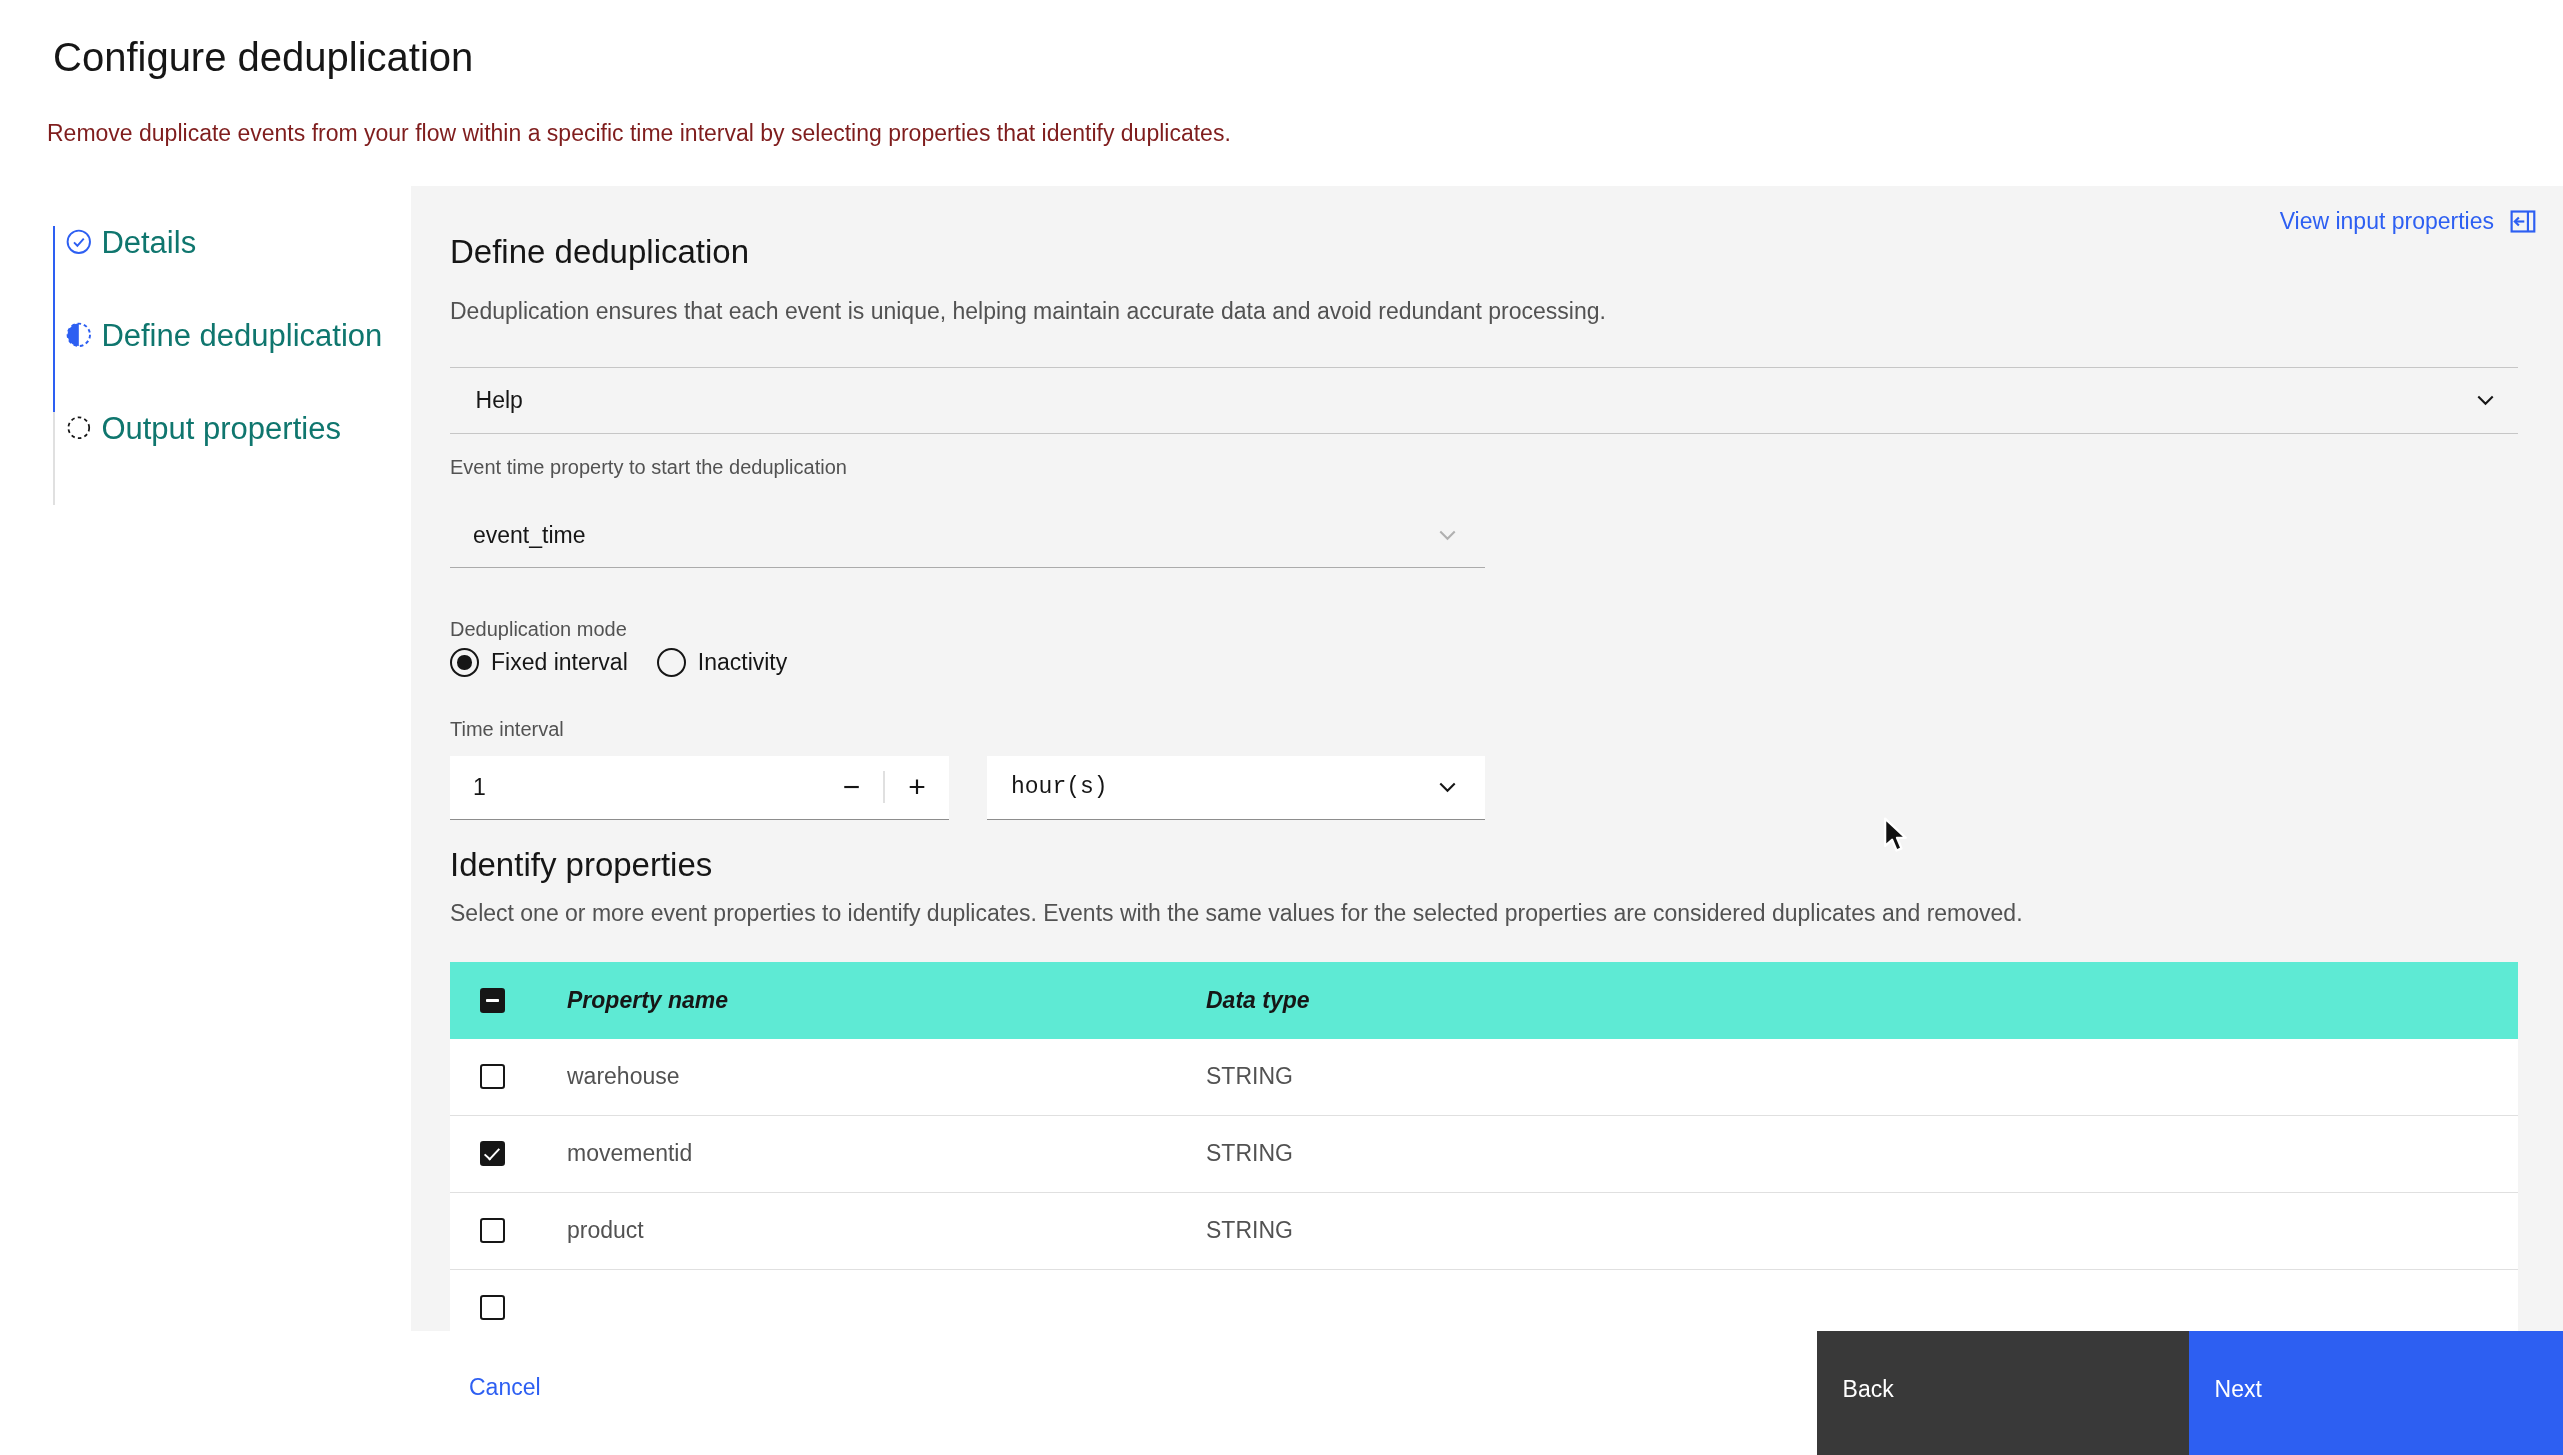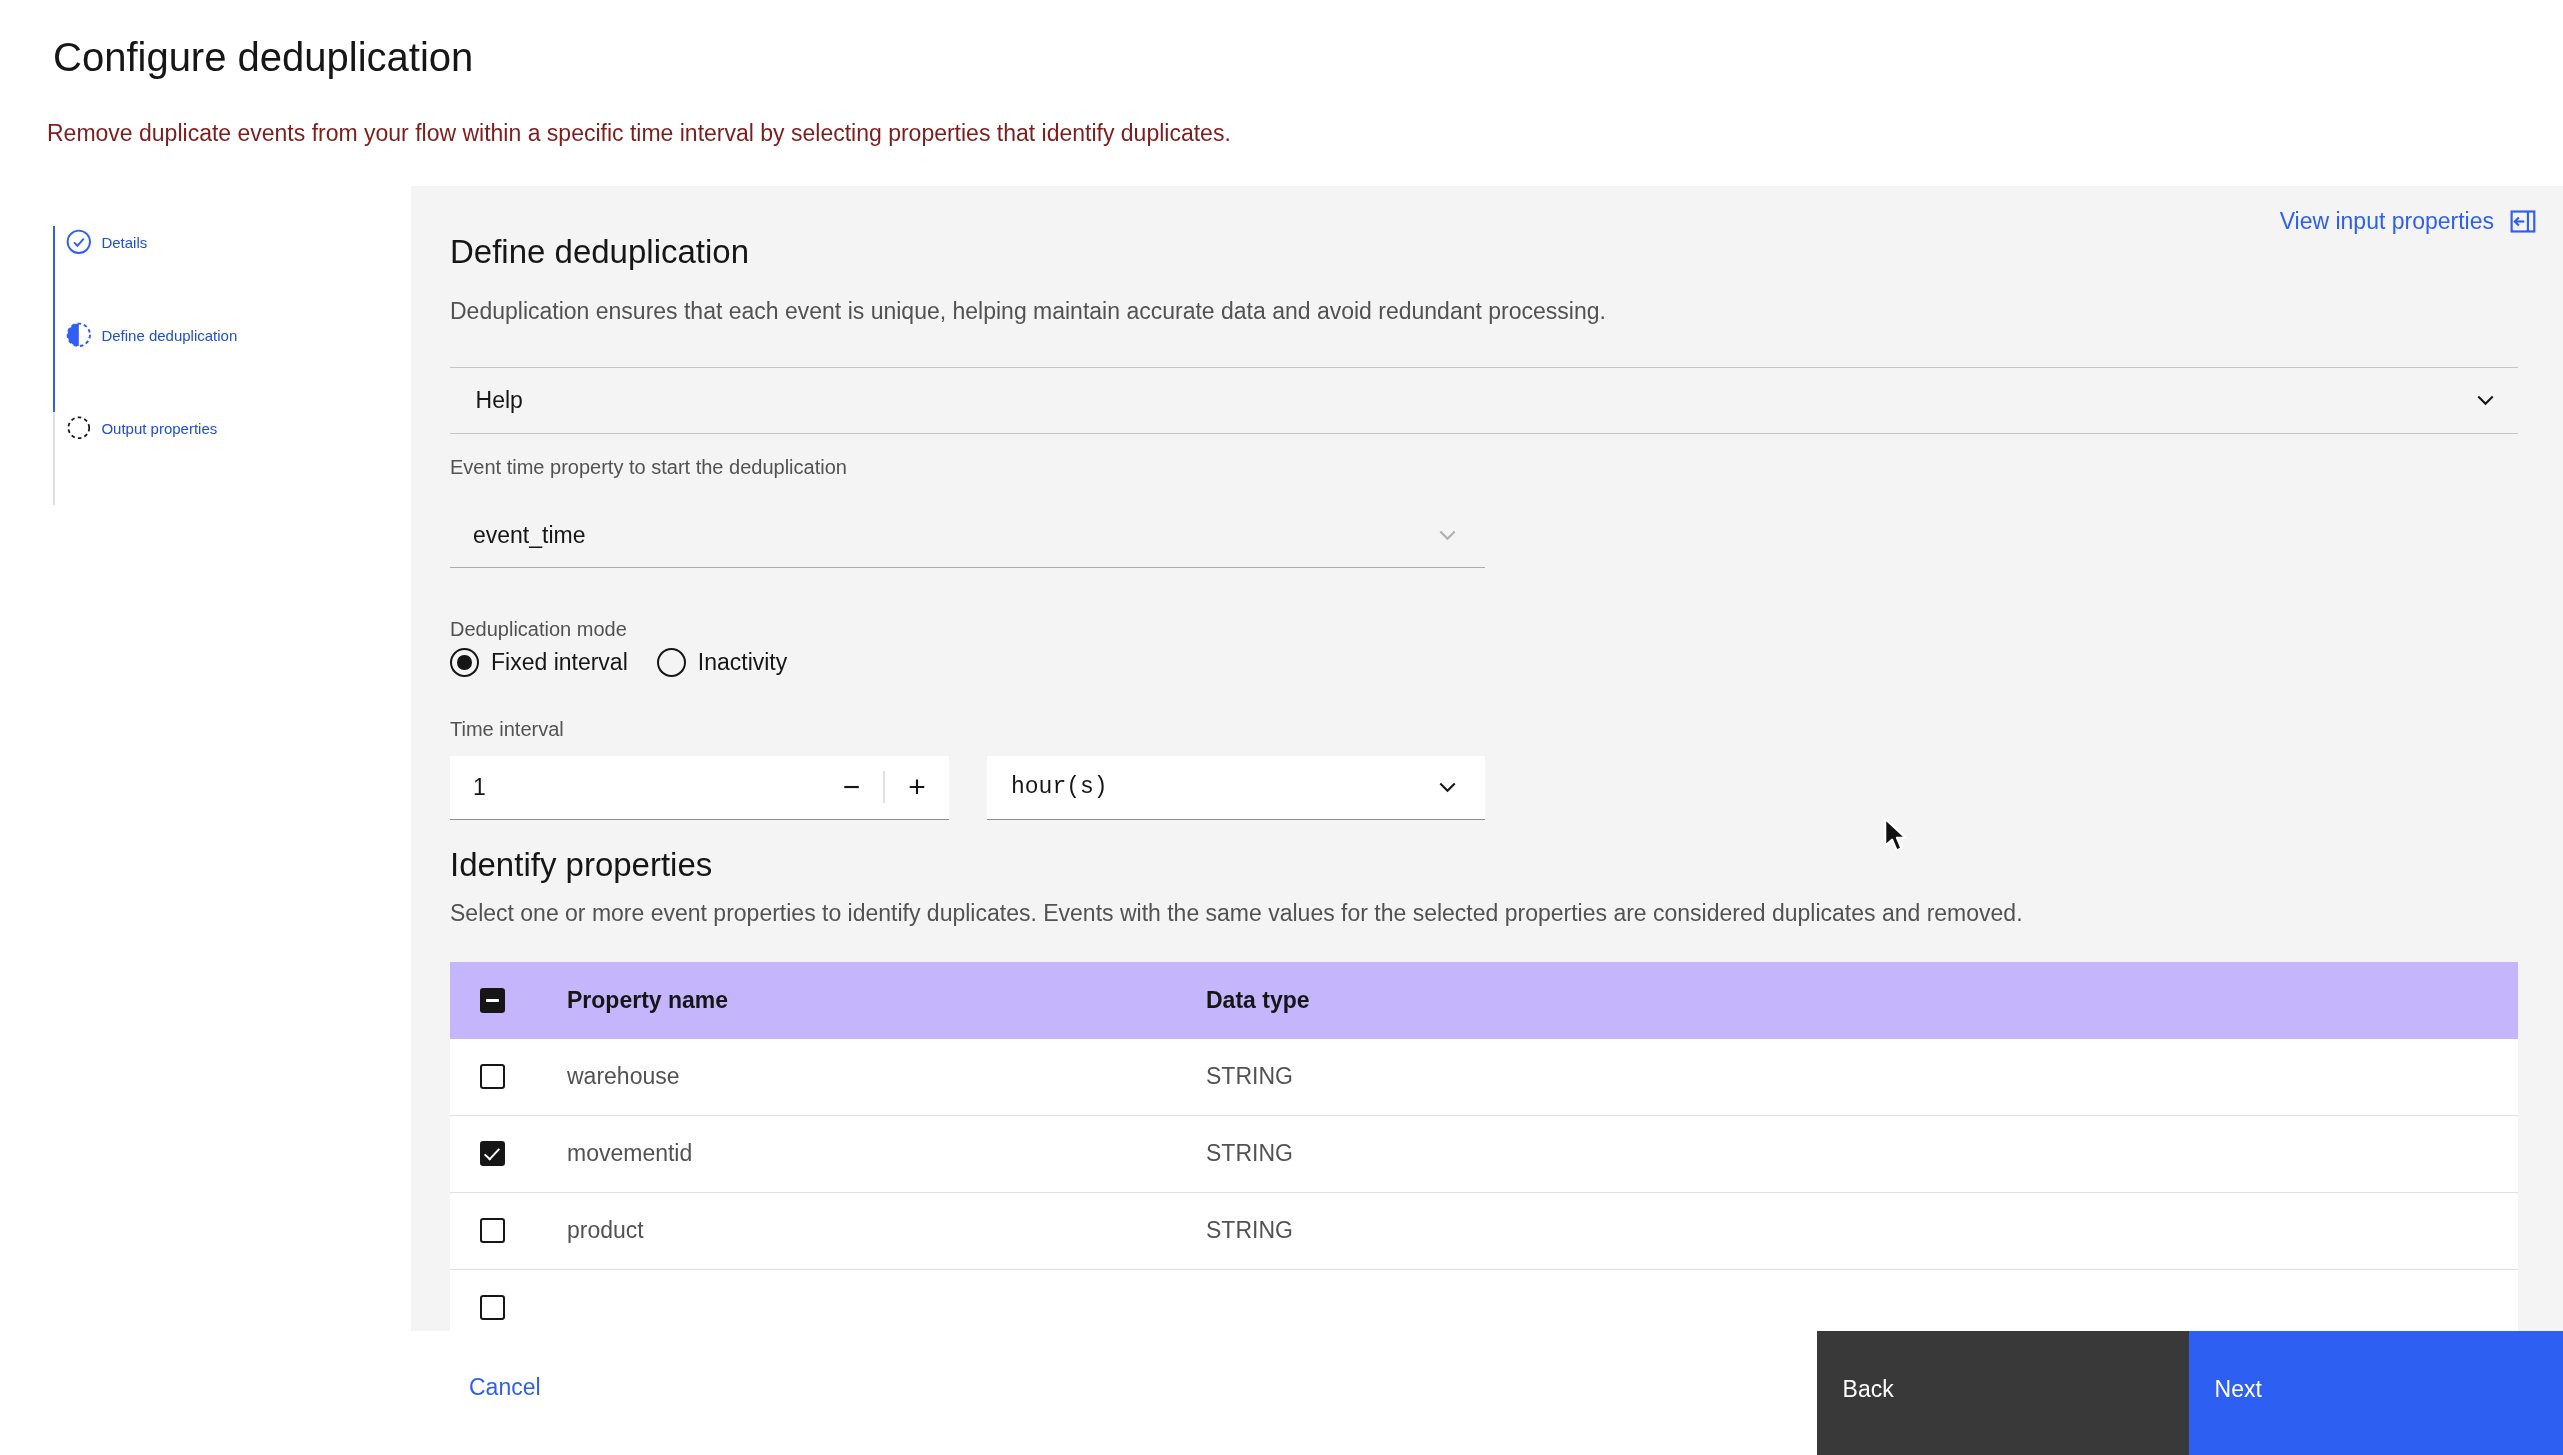--- a/index.html
+++ b/index.html
@@ -11,21 +11,21 @@
   .page-header { position:absolute; left:0; top:0; width:2563px; height:186px; background:#ffffff; }
   .page-title { position:absolute; left:53px; top:35px; font-size:40px; font-weight:400; letter-spacing:0; color:#161616; }
   .page-subtitle { position:absolute; left:47px; top:120px; font-size:23px; font-weight:400; color:#7f1d1d; }
 
   
   .sidebar { position:absolute; left:0; top:186px; width:411px; height:1270px; background:#ffffff; }
   .steps { list-style:none; margin-top:40px; margin-left:53px; }
   .step { height:93px; border-left:2.4px solid #e0e0e0; padding-left:11.2px; padding-top:2.4px; display:flex; gap:9.6px; align-items:flex-start; cursor:pointer; }
   .step.done { border-left-color:#2d5ff2; }
   .step-icon { width:25.6px; height:25.6px; flex:0 0 25.6px; margin-top:0.8px; }
-  .step-label { font-size:15px; line-height:29px; color:#1d4ed8; }
+  .step-label { font-size:31px; line-height:29px; color:#0f766e; }
 
   
   .content { position:absolute; left:411px; top:186px; width:2152px; height:1145px; background:#f4f4f4; padding:0 45px 0 39px; overflow:hidden; }
   .view-link { position:absolute; top:21px; right:25.6px; display:flex; align-items:center; gap:14.4px; color:#2d5ff2; font-size:23px; cursor:pointer; text-decoration:none; }
   .section-title { margin-top:48px; font-size:33px; font-weight:400; line-height:35px; color:#161616; }
   .section-desc { margin-top:29px; font-size:23px; line-height:27px; color:#525252; }
 
   .accordion { margin-top:42px; height:67px; border-top:1.6px solid #c6c6c6; border-bottom:1.6px solid #c6c6c6; display:flex; align-items:center; justify-content:space-between; padding:0 22.4px 0 25.6px; cursor:pointer; }
   .accordion-label { font-size:23px; color:#161616; }
 
@@ -51,21 +51,21 @@
   .vdiv { width:1.6px; height:32px; background:#e0e0e0; align-self:center; }
   .dropdown-white { width:498px; height:64px; background:#ffffff; border-bottom:1.6px solid #8d8d8d; display:flex; align-items:center; justify-content:space-between; padding:0 27px 0 24px; cursor:pointer; }
   .dropdown-white span { font-size:23px; color:#161616;font-family:Liberation Mono, monospace; }
 
   .identify-title { margin-top:27px; font-size:33px; font-weight:400; line-height:35px; color:#161616; }
   .identify-desc { margin-top:18.4px; font-size:23px; line-height:27px; color:#525252; }
 
   
   .ptable { margin-top:35px; width:2068px; }
   .trow { display:flex; align-items:center; height:77px; background:#ffffff; border-bottom:1.6px solid #e0e0e0; }
-  .trow.thead { background:#c4b5fd; border-bottom:none; }
+  .trow.thead { background:#5eead4; border-bottom:none;font-style:italic; }
   .col-cb { width:117px; padding-left:30px; display:flex; align-items:center; }
   .col-name { width:639px; font-size:23px; }
   .col-type { flex:1; font-size:23px; }
   .thead .col-name, .thead .col-type { font-weight:700; color:#161616; }
   .trow:not(.thead) .col-name, .trow:not(.thead) .col-type { color:#525252; }
 
   .cb { width:25px; height:25px; border:2px solid #161616; border-radius:3.2px; background:#ffffff; position:relative; cursor:pointer; }
   .cb[data-state="mixed"], .cb[data-checked="true"] { background:#161616; border-color:#161616; }
   .cb[data-state="mixed"]::after { content:""; position:absolute; left:4px; top:9.2px; width:12.8px; height:3.2px; background:#ffffff; border-radius:0.8px; }
   .cb[data-checked="true"]::after { content:""; position:absolute; left:6.4px; top:1.6px; width:6.4px; height:12.8px; border:solid #ffffff; border-width:0 2.4px 2.4px 0; transform:rotate(43deg); }

